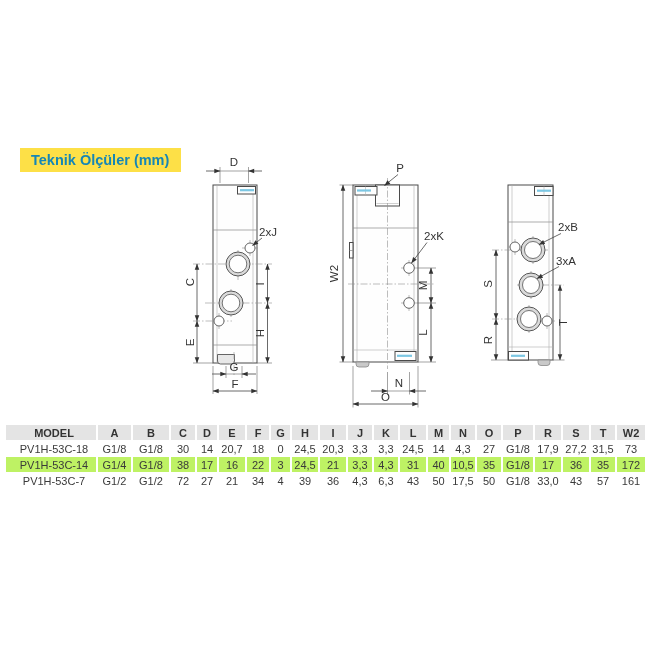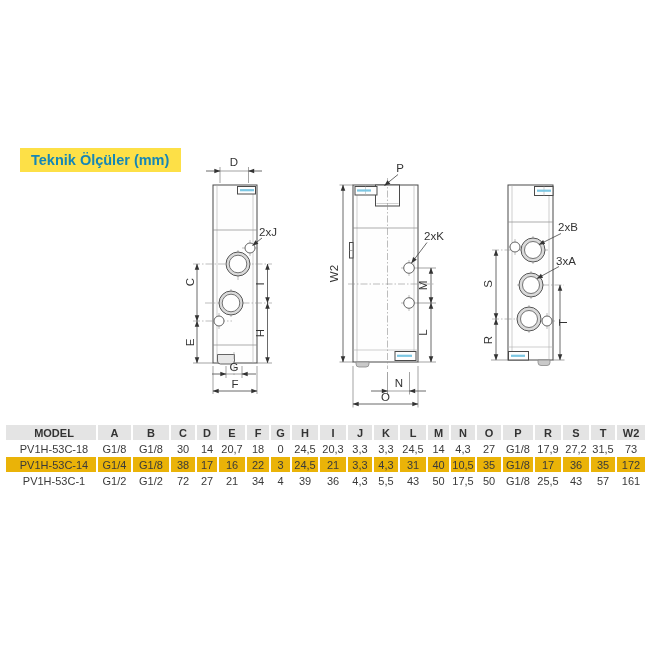--- a/index.html
+++ b/index.html
@@ -19,21 +19,21 @@
   .ringI{fill:#fff;stroke:#555;stroke-width:.8;}
   .sm{fill:#fff;stroke:#555;stroke-width:.9;}
   .foot{fill:#e8e8e8;stroke:#555;stroke-width:.9;}
   .foot2{fill:#c9c9c9;stroke:#888;stroke-width:.8;}
   table.dims{position:absolute;top:424px;left:4px;width:637px;border-collapse:separate;
          border-spacing:2px 1px;table-layout:fixed;font-size:11px;color:#3a3a3a;}
   table.dims th{background:#e4e4e4;font-weight:bold;text-align:center;height:15px;
          padding:0;font-size:11px;color:#333;overflow:hidden;}
   table.dims td{text-align:center;height:15px;padding:0;overflow:hidden;}
   table.dims th.model,table.dims td.model{text-align:center;padding-left:6px;}
-  table.dims tr.alt td{background:#eab308;}
+  table.dims tr.alt td{background:#bef264;}
 </style>
 </head>
 <body>
 
 <div id="stage">
 
   <div class="section-title">Teknik Ölçüler (mm)</div>
 
   <svg width="650" height="420" viewBox="0 0 650 420" style="position:absolute;left:0;top:0;">
     <defs>
@@ -260,38 +260,38 @@
           <td>40</td>
           <td>10,5</td>
           <td>35</td>
           <td>G1/8</td>
           <td>17</td>
           <td>36</td>
           <td>35</td>
           <td>172</td>
         </tr>
         <tr>
-          <td class="model">PV1H-53C-1</td>
+          <td class="model">PV1H-53C-7</td>
           <td>G1/2</td>
           <td>G1/2</td>
           <td>72</td>
           <td>27</td>
           <td>21</td>
           <td>34</td>
           <td>4</td>
           <td>39</td>
           <td>36</td>
           <td>4,3</td>
-          <td>5,5</td>
+          <td>6,3</td>
           <td>43</td>
           <td>50</td>
           <td>17,5</td>
           <td>50</td>
           <td>G1/8</td>
-          <td>25,5</td>
+          <td>33,0</td>
           <td>43</td>
           <td>57</td>
           <td>161</td>
         </tr>
       </tbody>
   </table>
 
 </div>
 
 </body></html>

